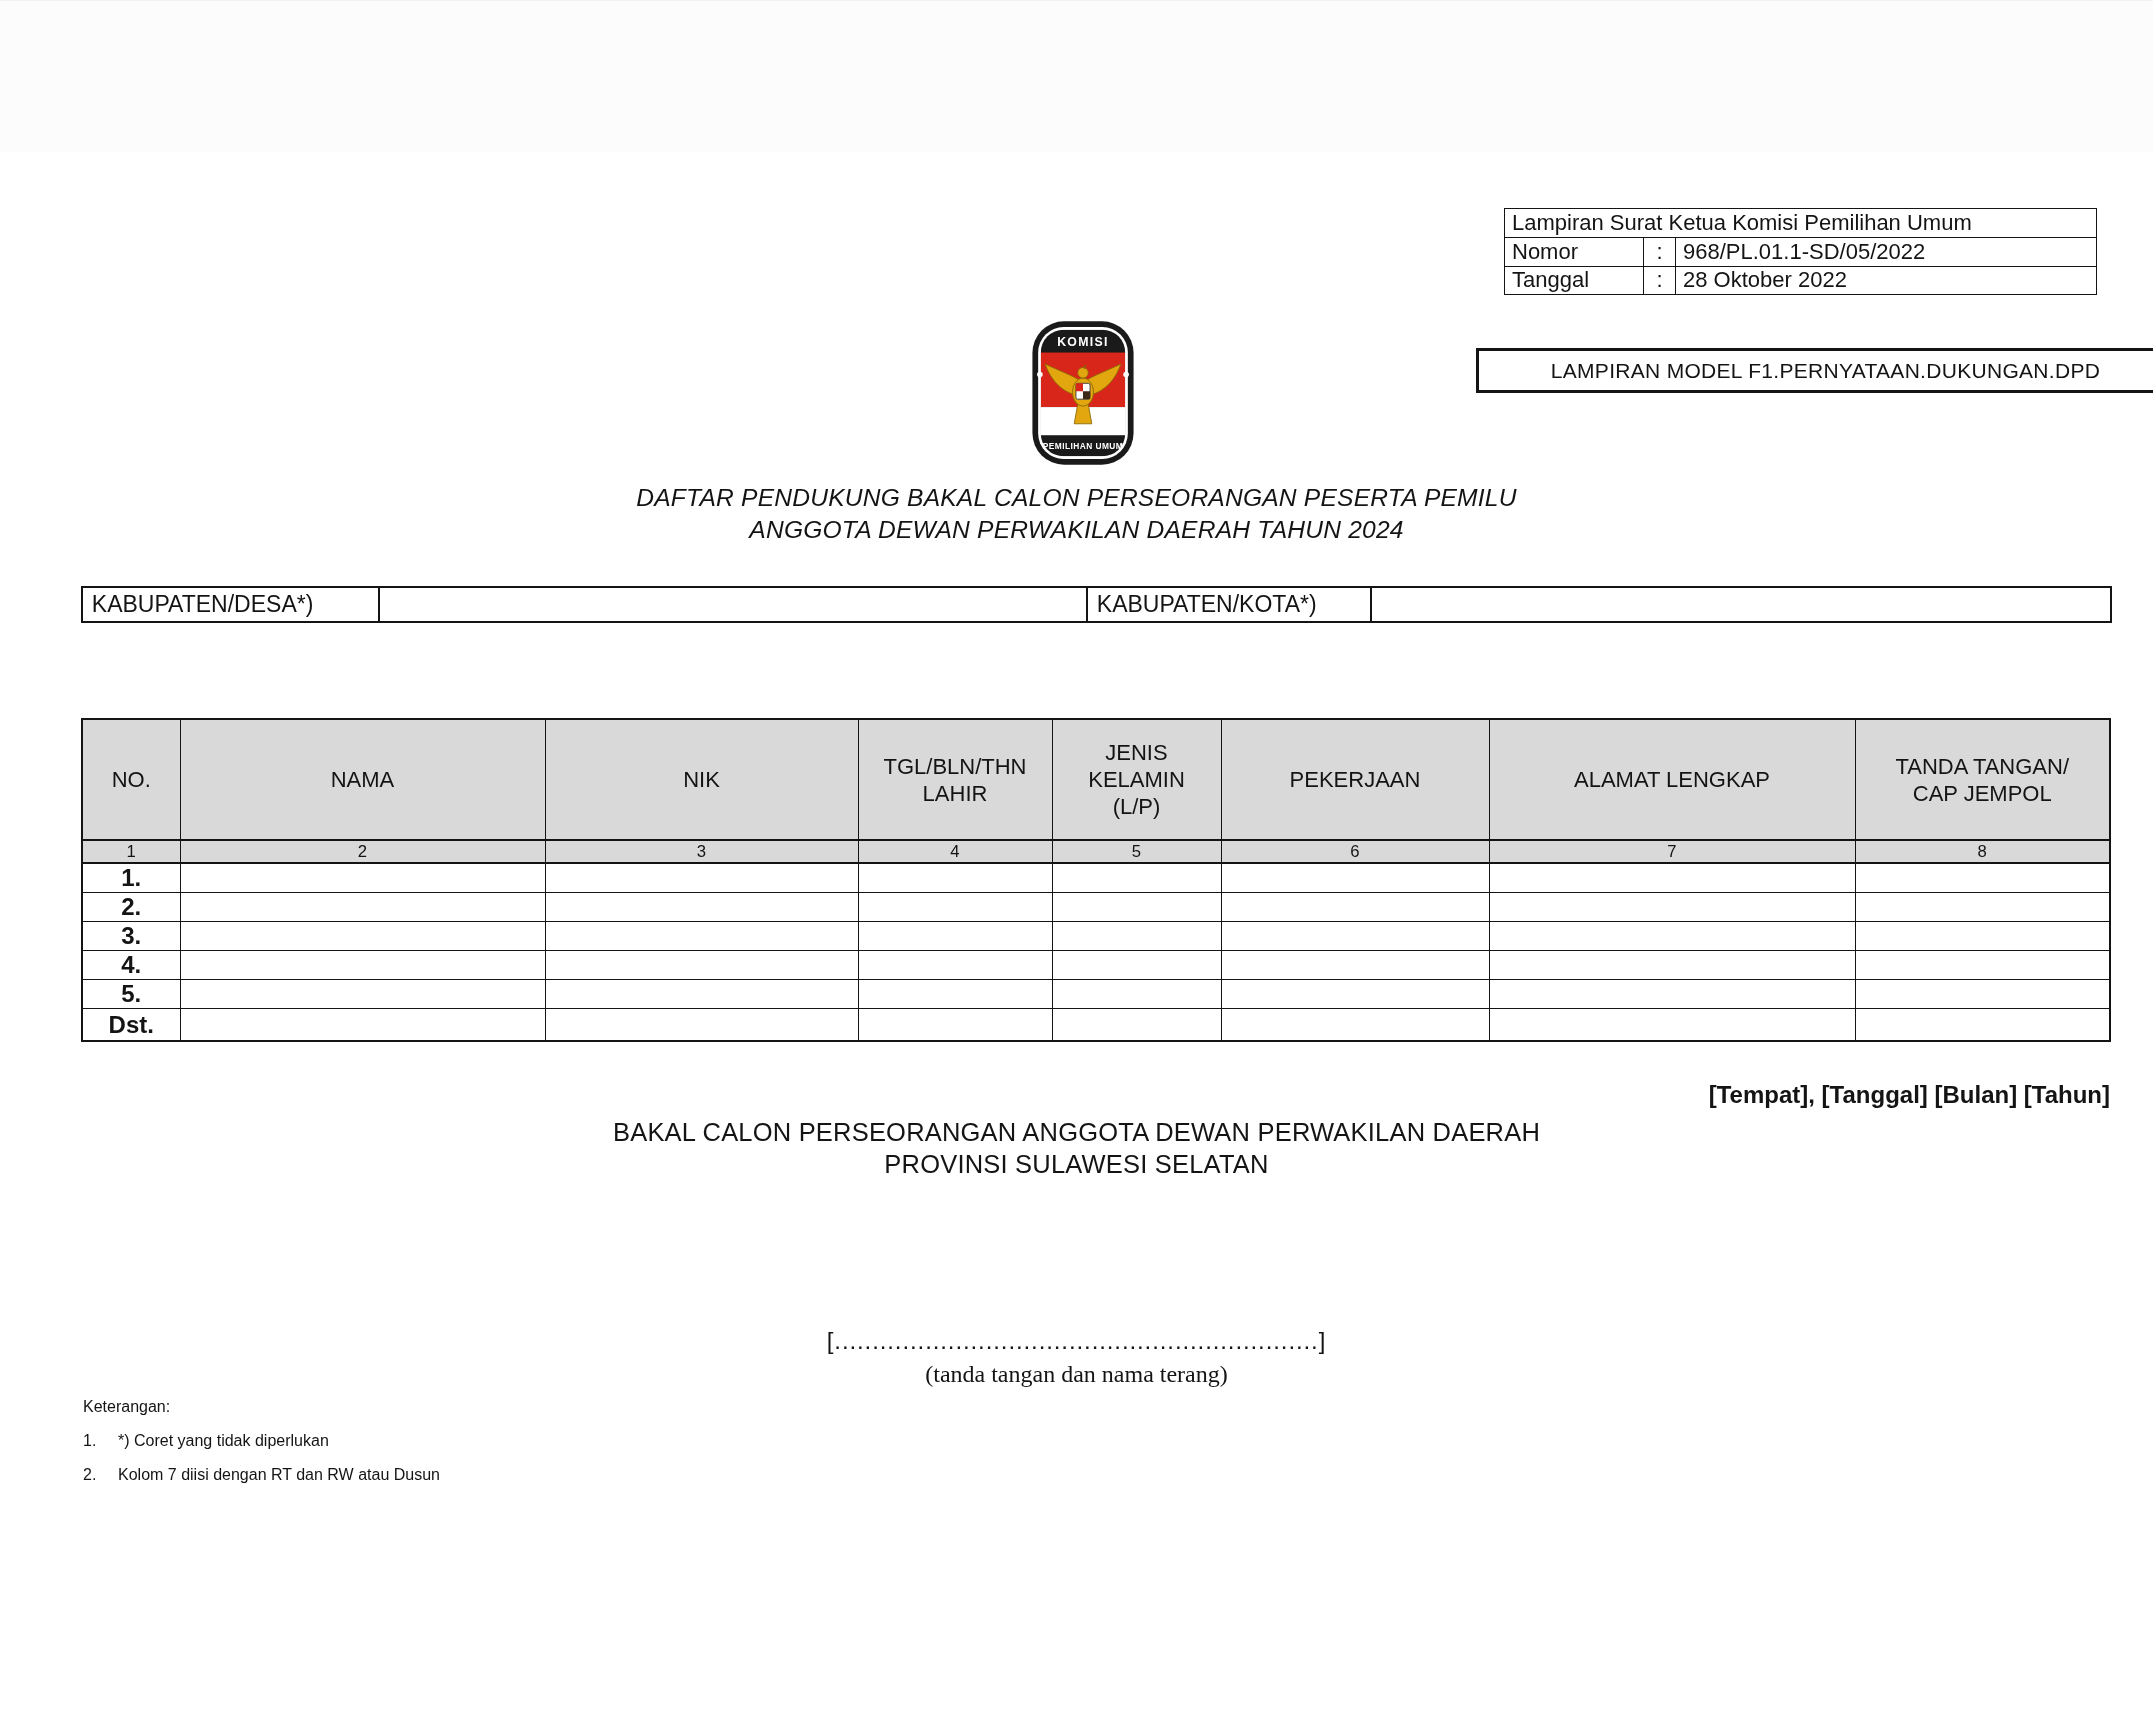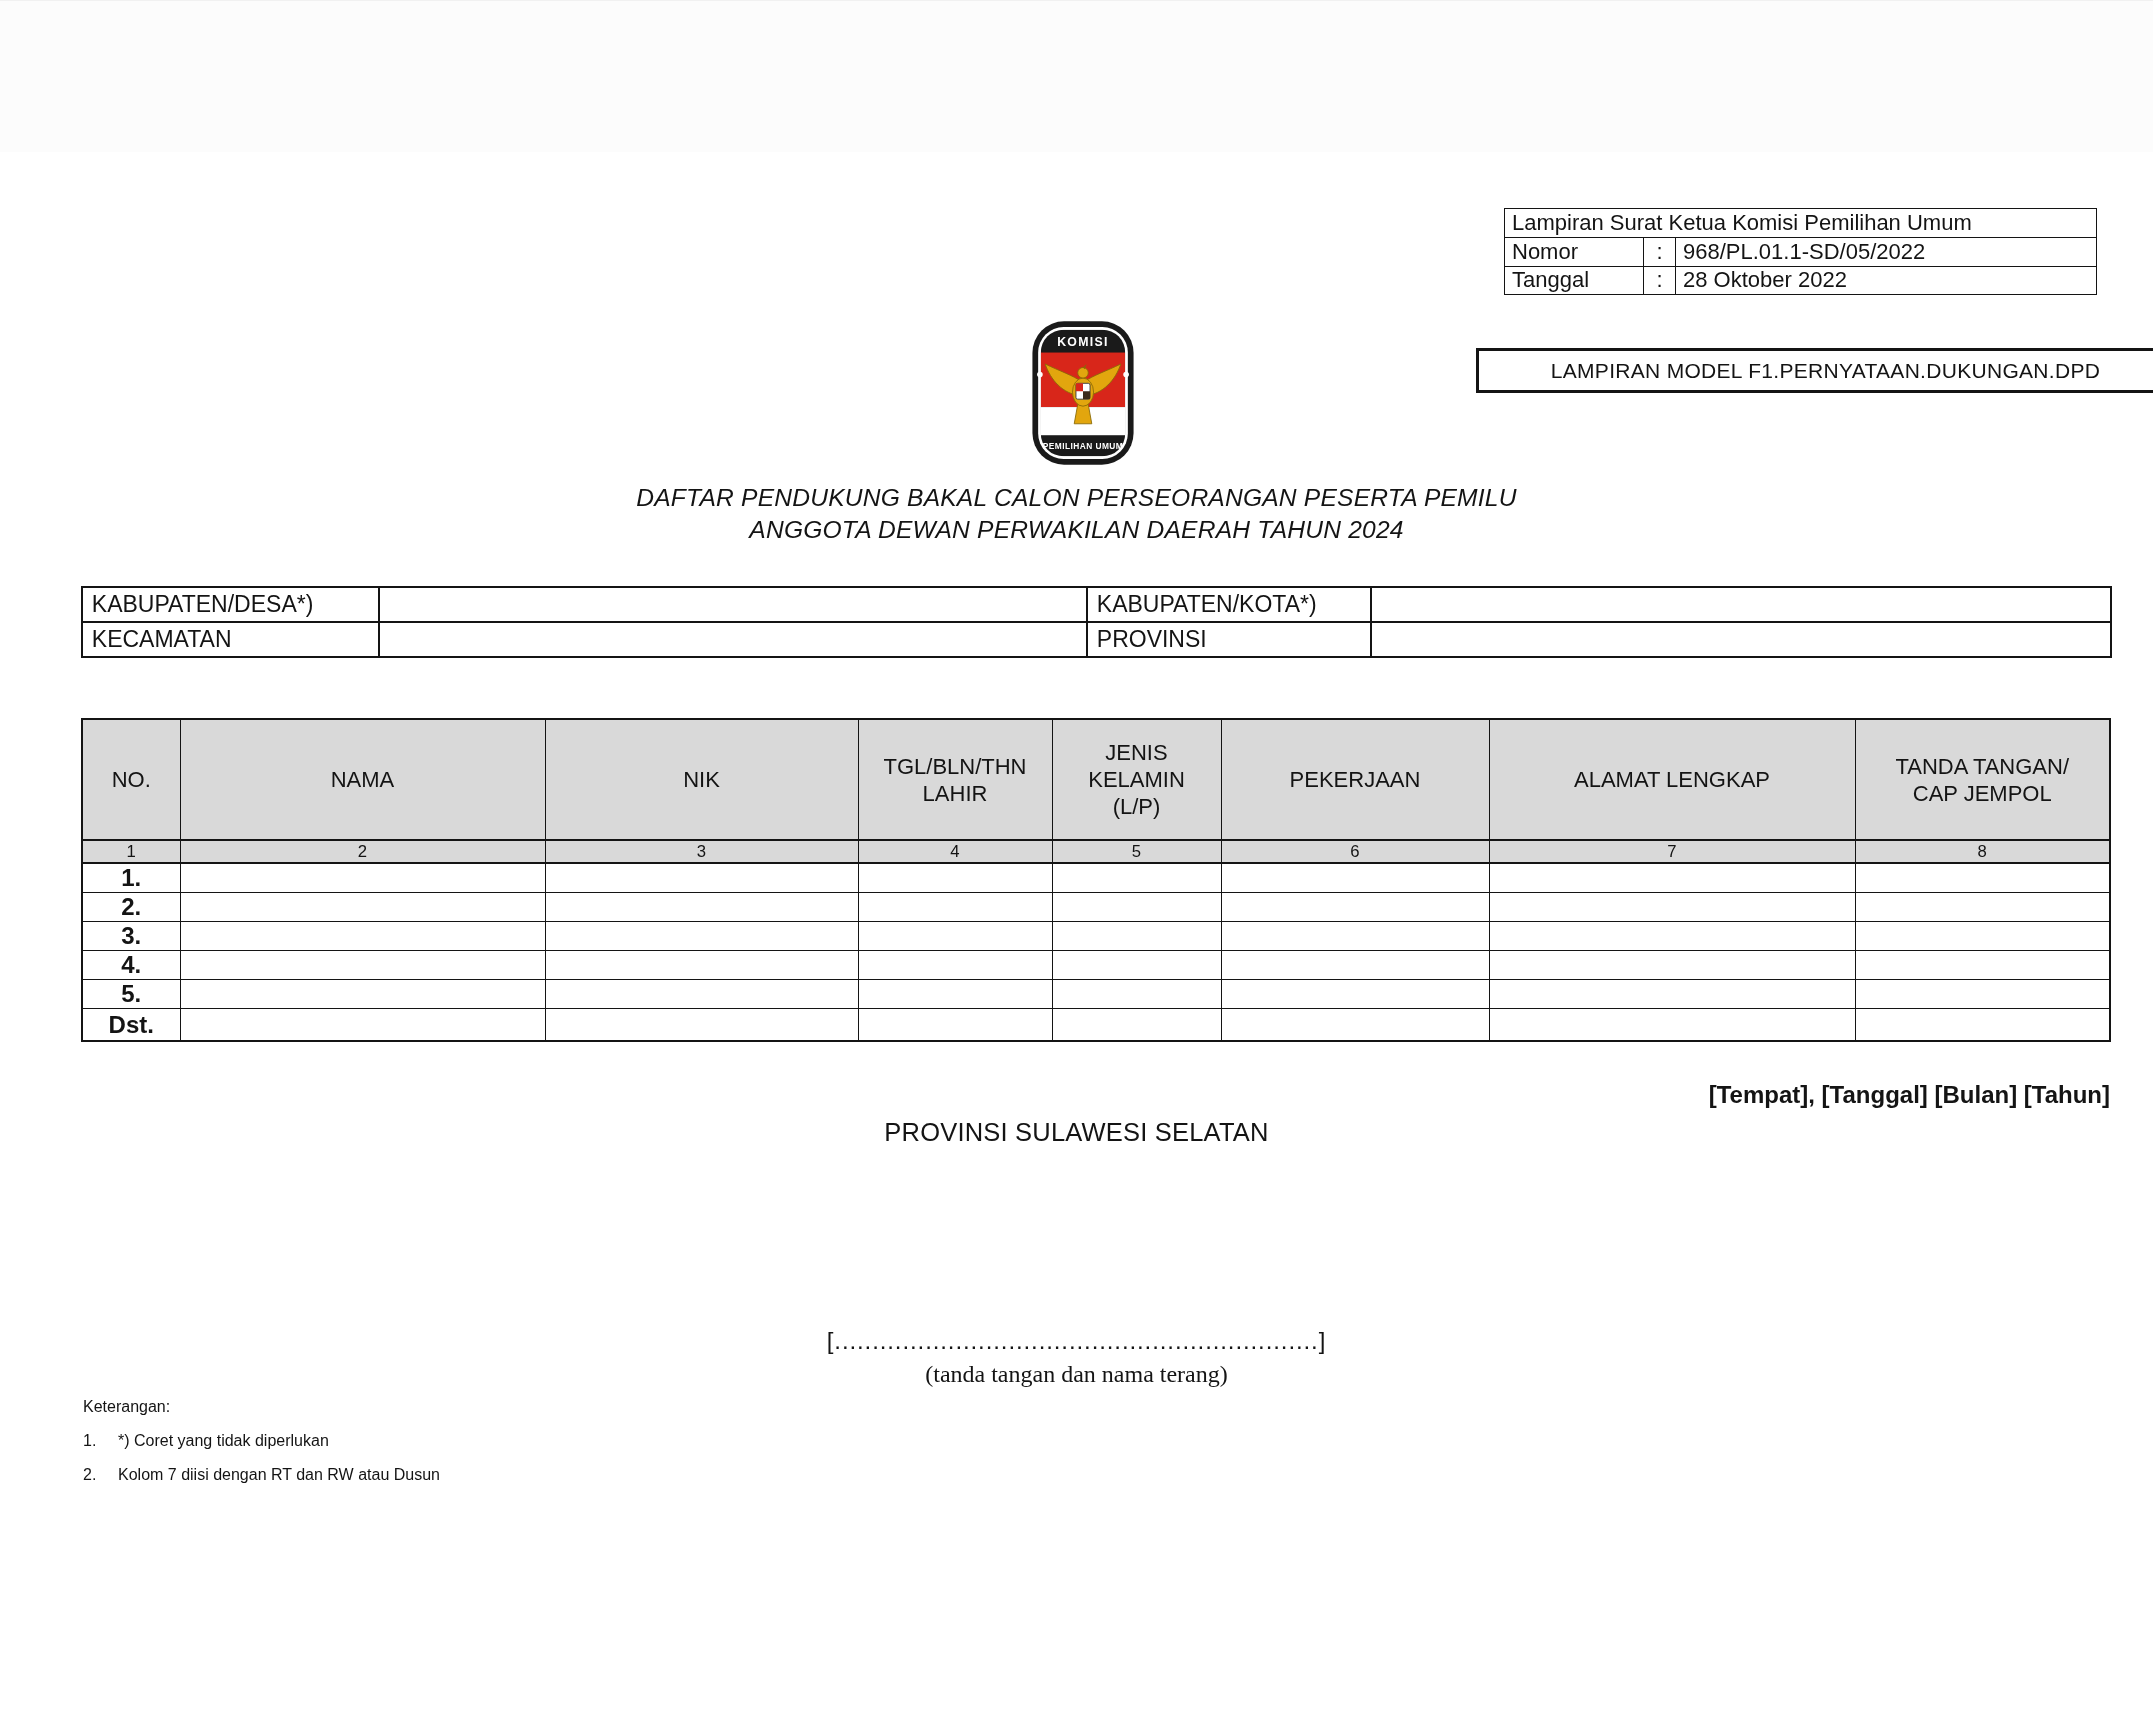--- a/index.html
+++ b/index.html
@@ -129,26 +129,20 @@
         <col style="width:284px">
         <col style="width:740px">
       </colgroup>
     <tbody>
         <tr>
       <td>KABUPATEN/DESA*)</td>
       <td></td>
       <td>KABUPATEN/KOTA*)</td>
       <td></td>
     </tr>
-    <tr>
-      <td>KECAMATAN</td>
-      <td></td>
-      <td>PROVINSI</td>
-      <td></td>
-    </tr>
   </tbody>
     </table>
 </div>
 
 <div class="abs main-table">
   <table>
     <colgroup>
       <col style="width:98px">
         <col style="width:365px">
         <col style="width:313px">
@@ -245,20 +239,21 @@
           <td></td>
         <td></td>
       </tr>
     </tbody>
   </table>
 </div>
 
 <div class="abs place-date">[Tempat], [Tanggal] [Bulan] [Tahun]</div>
 
 <div class="abs closing-lines">
+  <div>BAKAL CALON PERSEORANGAN ANGGOTA DEWAN PERWAKILAN DAERAH</div>
   <div>PROVINSI SULAWESI SELATAN</div>
 </div>
 
 <div class="abs sig-line">[................................................................]</div>
 <div class="abs sig-caption">(tanda tangan dan nama terang)</div>
 
 <div class="abs notes">
   <div>Keterangan:</div>
   <div class="note-item">
     <span class="num">1.</span>

